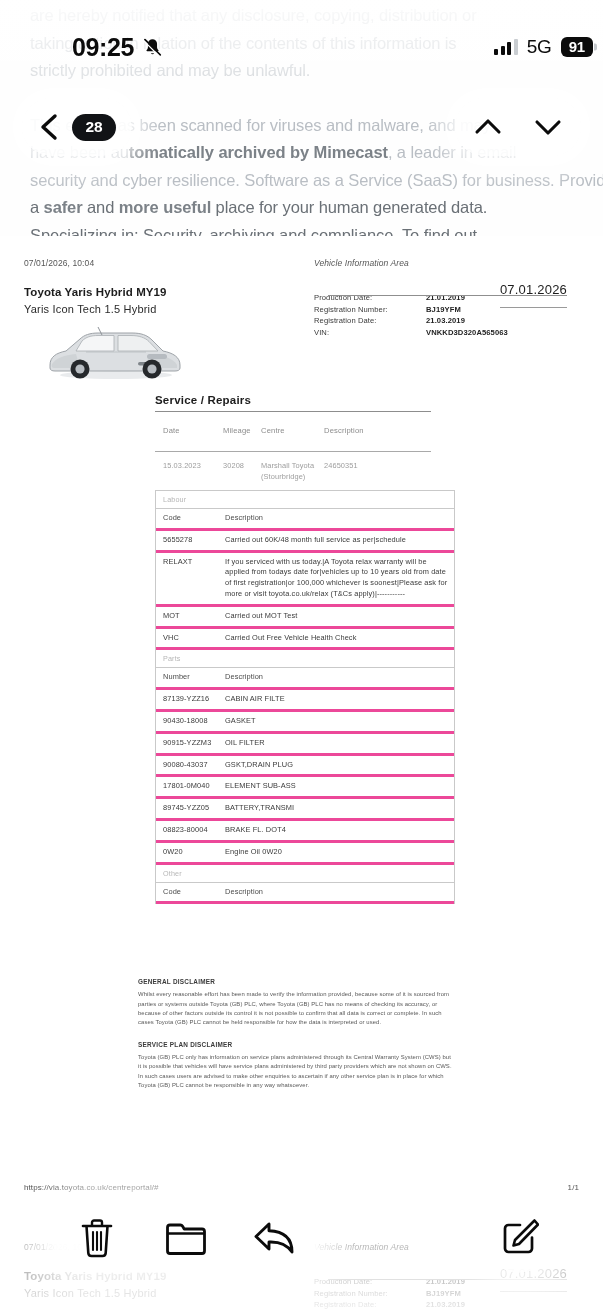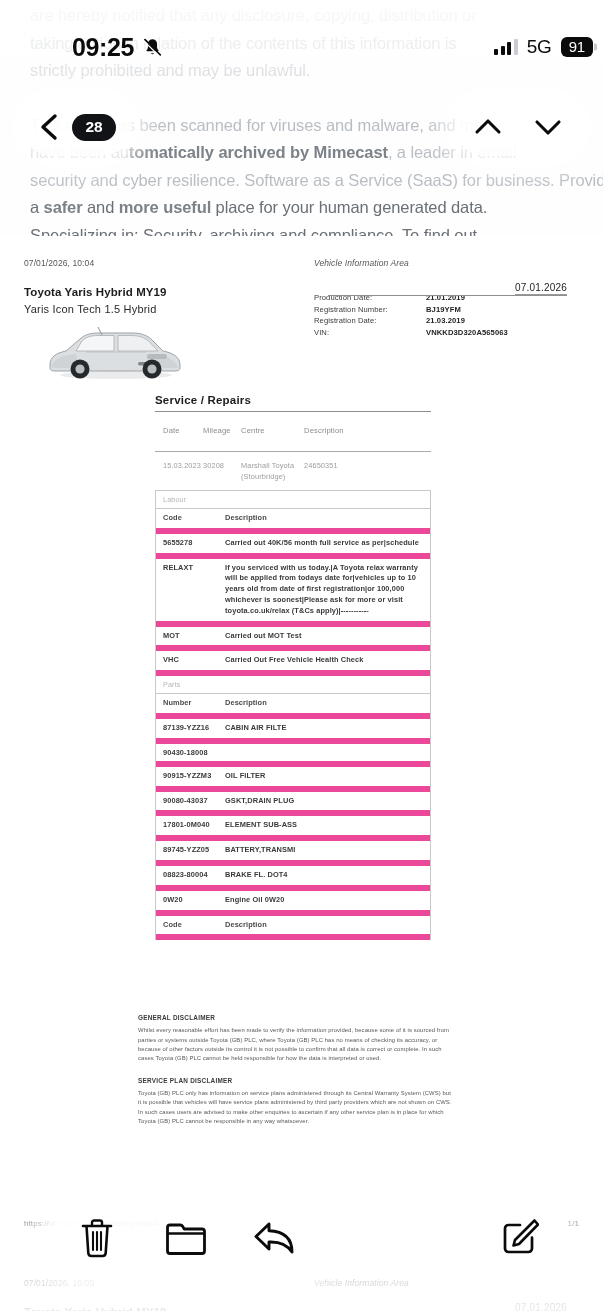--- a/index.html
+++ b/index.html
@@ -67,21 +67,21 @@
   .sb-sig i:nth-child(3) { height: 13px; }
   .sb-sig i:nth-child(4) { height: 16px; background: #c9cdd1; }
   .sb-net {
     font-size: 19px; font-weight: 500; color: #0b0b0b; letter-spacing: -0.2px;
   }
   .sb-batt {
     position: relative;
     background: #0b0b0b;
     color: #ffffff;
     font-size: 15px;
-    font-weight: 400;
+    font-weight: 700;
     border-radius: 6px;
     padding: 2.5px 8px 3px 8px;
     line-height: 1;
     letter-spacing: -0.2px;
   }
   .sb-batt:after {
     content: "";
     position: absolute;
     right: -4px; top: 50%;
     transform: translateY(-50%);
@@ -172,25 +172,25 @@
   .car-wrap {
     position: relative;
     width: 140px; height: 54px;
     margin: 11px 0 0 22px;
   }
 
   .veh-right { flex: 1; position: relative; padding-top: 6px; }
   .big-date {
     position: absolute;
     right: 12px; top: -4px;
-    font-size: 10px;
+    font-size: 13px;
     color: #1d1d1d;
     letter-spacing: .2px;
     border-bottom: 1px solid #9a9a9a;
-    padding-bottom: 1px;
+    padding-bottom: 10px;
   }
   .spec-row {
     display: flex;
     font-size: 7.6px;
     line-height: 11.6px;
     color: #3a3a3a;
     letter-spacing: .1px;
     margin-left: 10px;
   }
   .spec-k { width: 112px; position: relative; }
@@ -216,55 +216,54 @@
   }
   .svc-cols {
     display: flex;
     width: 276px;
     font-size: 7.6px;
     color: #8c8c8c;
     padding: 14px 0 16px 8px;
     letter-spacing: .15px;
     border-bottom: 1.2px solid #a9a9a9;
   }
-  .c-date { width: 40px; }
+  .c-date { width: 60px; }
   .c-mile { width: 38px; }
   .c-centre { width: 63px; }
   .c-desc { flex: 1; }
 
   .svc-entry {
     display: flex;
     width: 276px;
     font-size: 7.4px;
     color: #9d9d9d;
     padding: 9px 0 8px 8px;
     line-height: 10.5px;
     letter-spacing: .1px;
   }
 
   
   .itable {
-    width: 276px;
+    width: 300px;
     border: 1px solid #c9c9c9;
     border-bottom: none;
     font-size: 7.4px;
     color: #3a3a3a;
   }
   .itable .sect {
     padding: 4px 7px 4px 7px;
     color: #b6b6b6;
     border-bottom: 1px solid #c9c9c9;
     font-size: 7.2px;
     letter-spacing: .15px;
   }
   .irow {
     display: flex;
-    border-bottom: 6px solid #ec4899;
+    border-bottom: 3px solid #ec4899;
     min-height: 14px;
-    font-weight: bold;
   }
   .irow .k {
     width: 66px;
     padding: 4px 4px 4px 7px;
     letter-spacing: .1px;
     flex-shrink: 0;
   }
   .irow .v {
     flex: 1;
     padding: 4px 6px 4px 3px;
@@ -493,21 +492,21 @@
 
       <div class="itable">
 
         <div class="sect">Labour</div>
         <div class="irow hdr">
           <div class="k">Code</div>
           <div class="v">Description</div>
         </div>
         <div class="irow">
           <div class="k">5655278</div>
-          <div class="v">Carried out 40K/56 month full service as per|schedule</div>
+          <div class="v">Carried out 60K/48 month full service as per|schedule</div>
         </div>
         <div class="irow">
           <div class="k">RELAXT</div>
           <div class="v">If you serviced with us today.|A Toyota relax warranty will be applied from todays date for|vehicles up to 10 years old from date of first registration|or 100,000 whichever is soonest|Please ask for more or visit toyota.co.uk/relax (T&amp;Cs apply)|-----------</div>
         </div>
         <div class="irow">
           <div class="k">MOT</div>
           <div class="v">Carried out MOT Test</div>
         </div>
         <div class="irow">
@@ -519,20 +518,21 @@
         <div class="irow hdr">
           <div class="k">Number</div>
           <div class="v">Description</div>
         </div>
         <div class="irow">
           <div class="k">87139-YZZ16</div>
           <div class="v">CABIN AIR FILTE</div>
         </div>
         <div class="irow">
           <div class="k">90430-18008</div>
+          <div class="v">GASKET</div>
         </div>
         <div class="irow">
           <div class="k">90915-YZZM3</div>
           <div class="v">OIL FILTER</div>
         </div>
         <div class="irow">
           <div class="k">90080-43037</div>
           <div class="v">GSKT,DRAIN PLUG</div>
         </div>
         <div class="irow">
@@ -545,20 +545,21 @@
         </div>
         <div class="irow">
           <div class="k">08823-80004</div>
           <div class="v">BRAKE FL. DOT4</div>
         </div>
         <div class="irow">
           <div class="k">0W20</div>
           <div class="v">Engine Oil 0W20</div>
         </div>
 
+        <div class="sect">Other</div>
         <div class="irow hdr">
           <div class="k">Code</div>
           <div class="v">Description</div>
         </div>
       </div>
     </div>
 
     <div class="disc">
       <h4>GENERAL DISCLAIMER</h4>
       <p>Whilst every reasonable effort has been made to verify the information provided, because some of it is sourced from parties or systems outside Toyota (GB) PLC, where Toyota (GB) PLC has no means of checking its accuracy, or because of other factors outside its control it is not possible to confirm that all data is correct or complete. In such cases Toyota (GB) PLC cannot be held responsible for how the data is interpreted or used.</p>

